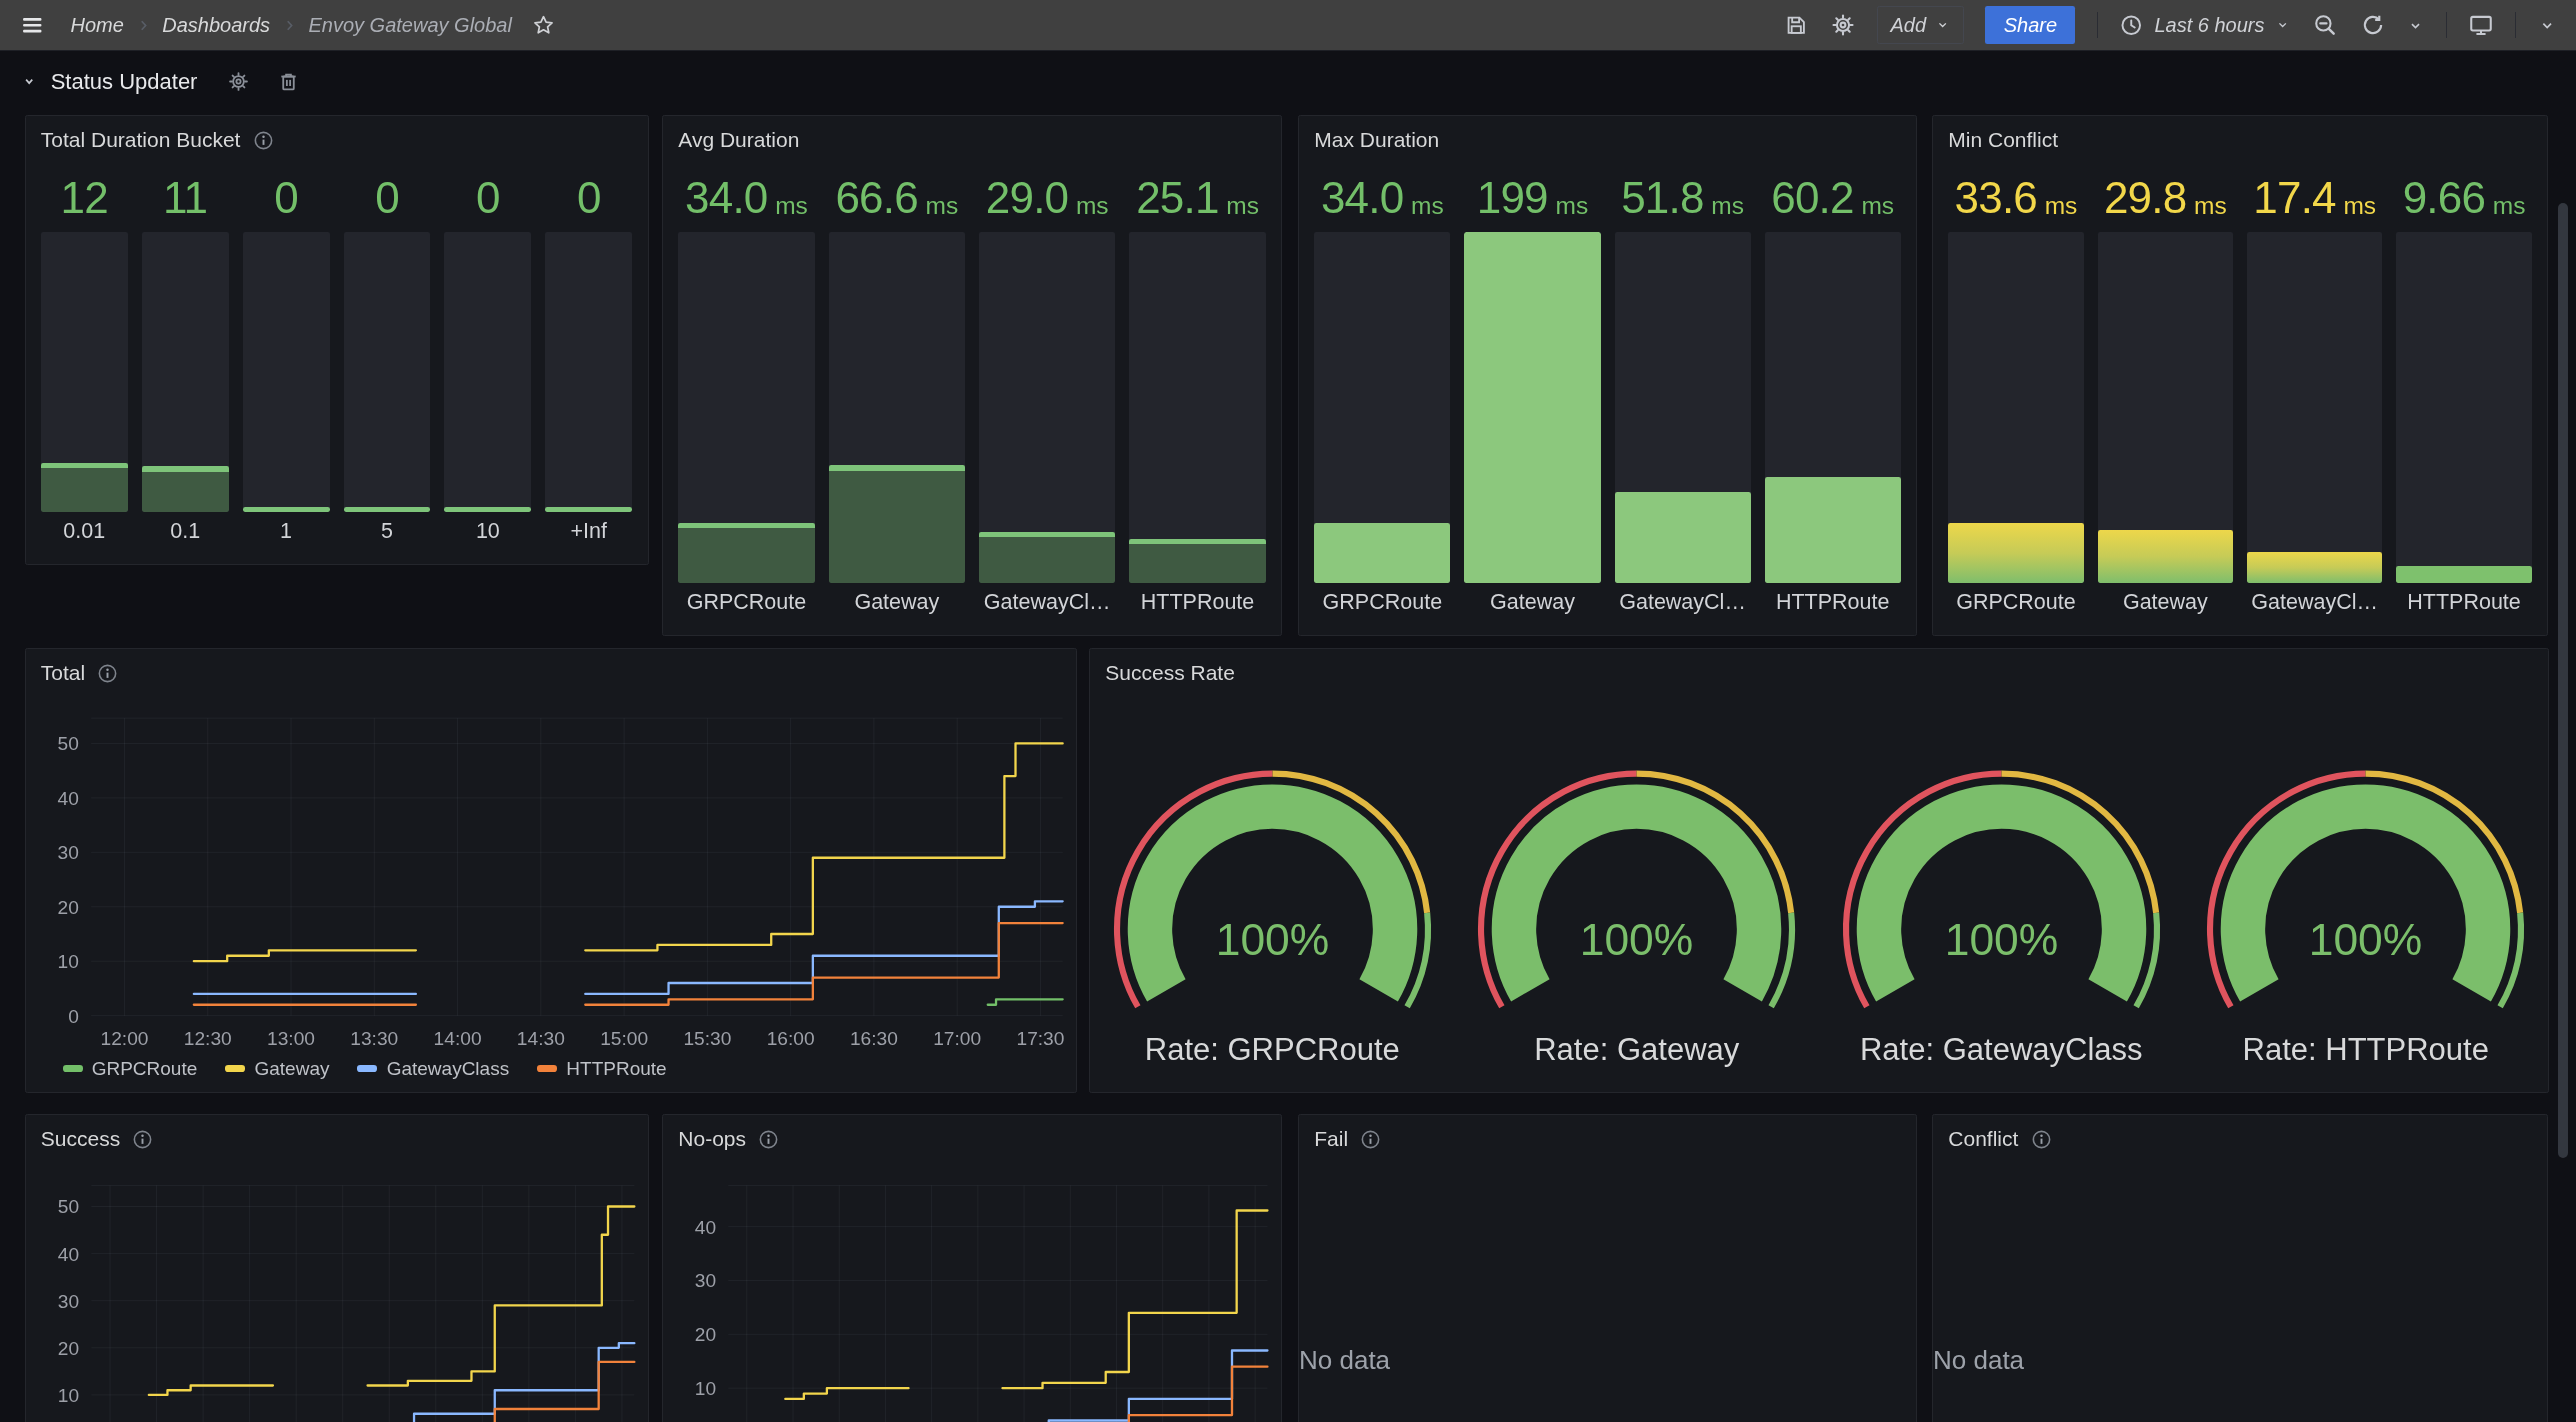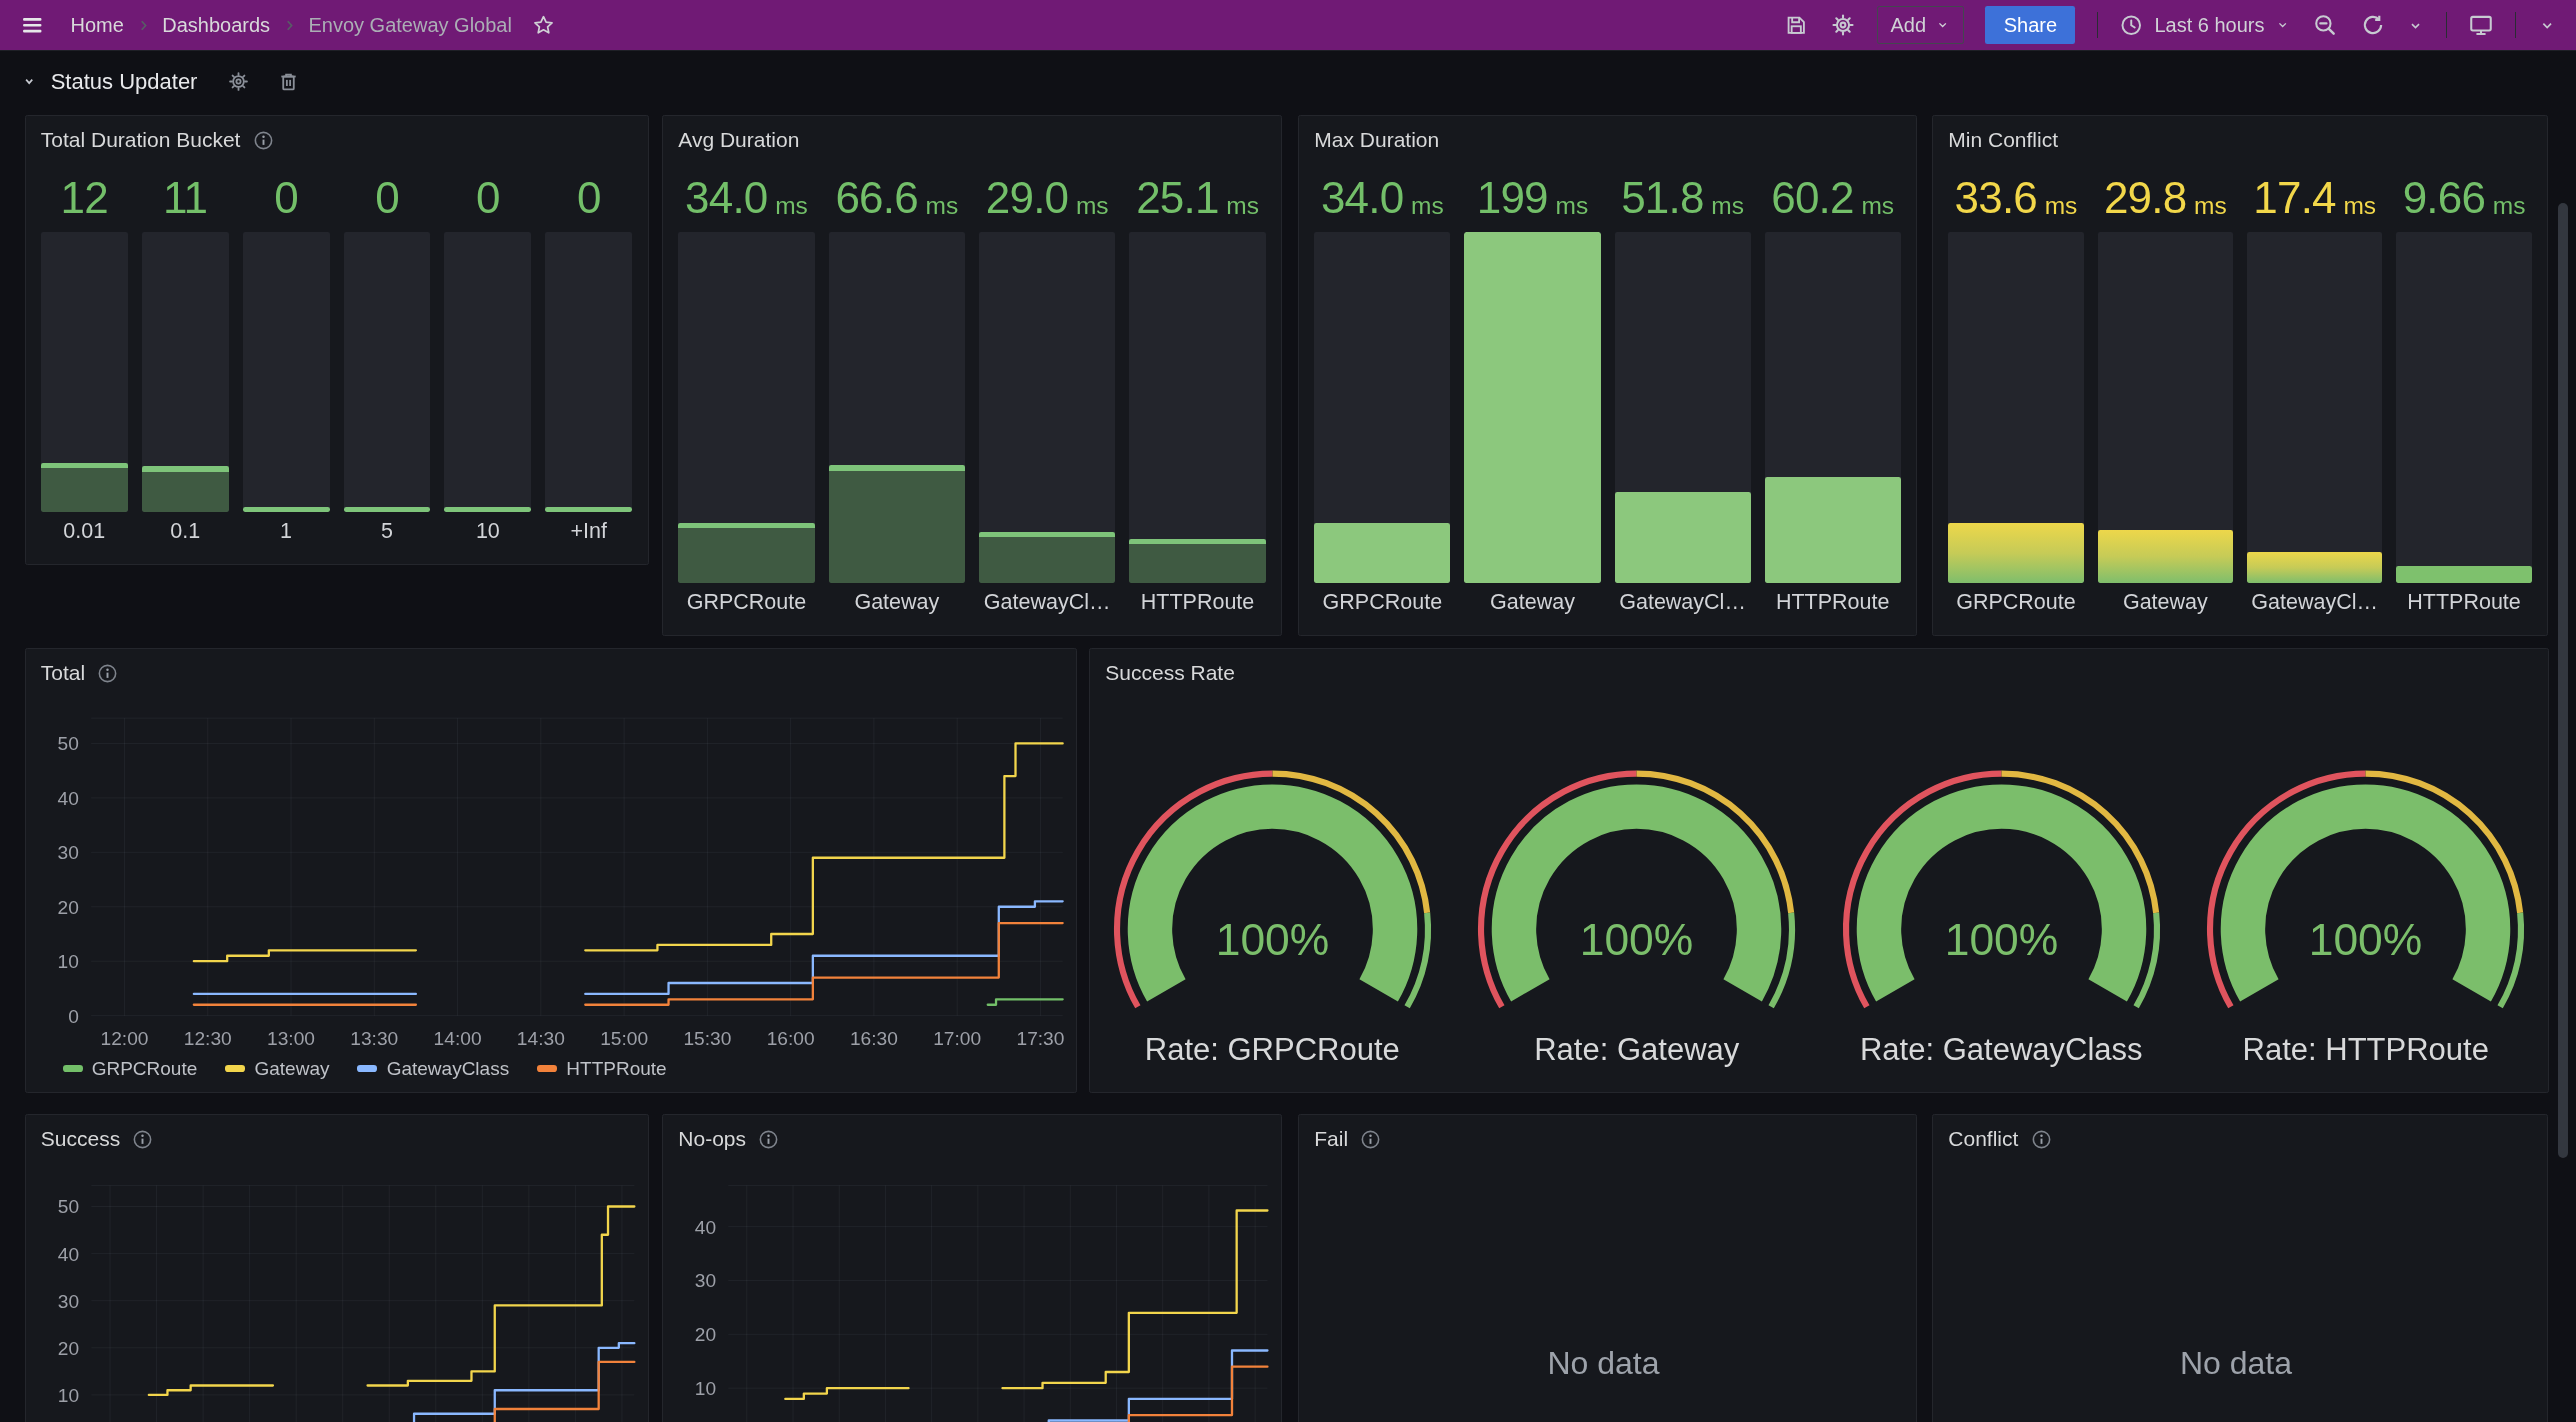--- a/index.html
+++ b/index.html
@@ -1,20 +1,20 @@
 <!DOCTYPE html>
 <html style="font-size:12.3px"><head>
 <meta charset="utf-8">
 <style>
   html,body{margin:0;padding:0;background:#0F1015;width:2576px;height:1423px;overflow:hidden;
     font-family:"Liberation Sans",sans-serif;color:#D8D9DA;position:relative;}
   .icon svg{display:block;}
   
   #topnav{position:absolute;top:0;left:0;width:2576px;height:51px;display:flex;align-items:center;
-    padding:0 20px;box-sizing:border-box;border-bottom:0.8px solid #1E2026;background:#701a75;z-index:5;}
+    padding:0 20px;box-sizing:border-box;border-bottom:0.8px solid #1E2026;background:#404040;z-index:5;font-style:italic;}
   .tbtn{display:flex;align-items:center;justify-content:center;cursor:pointer;color:#C7CAD1;}
   #breadcrumb{display:flex;align-items:center;margin-left:26px;font-size:20px;gap:10.7px;}
   .crumb{color:#D8D9DA;}
   .crumb.current{color:#ABAEB5;}
   .crumb-sep{color:#585D66;display:flex;}
   #nav-right{margin-left:auto;display:flex;align-items:center;gap:21.5px;}
   .vdiv{width:0.8px;height:26px;background:#2A2C33;}
   .btn-outline{display:flex;align-items:center;gap:9.2px;border:0.8px solid #44474F;border-radius:2.3px;
     padding:6.1px 12.3px;font-size:20px;color:#D0D2D6;cursor:pointer;}
   .btn-primary{background:#3D71D9;border-radius:2.3px;padding:7.7px 18.4px;font-size:20px;color:#FFFFFF;
@@ -65,21 +65,21 @@
   .chart line.grid{stroke:rgba(204,214,235,0.08);stroke-width:1;}
   .legend{position:absolute;left:37px;bottom:12.3px;display:flex;gap:28px;align-items:center;}
   .lg-item{display:flex;align-items:center;gap:9.2px;font-size:19px;color:#BFC2C8;cursor:pointer;}
   .lg-item .sw{width:20px;height:7px;border-radius:3.1px;display:inline-block;}
   
   .gcells{position:absolute;top:113px;left:0;right:0;display:flex;}
   .gcell{flex:1;display:flex;flex-direction:column;align-items:center;}
   .gval{font-size:58px;font-weight:500;fill:#7BBE6B;text-anchor:middle;}
   .glabel{margin-top:17px;font-size:31px;color:#D8D9DA;}
   
-  .nodata{position:absolute;top:230px;left:0;right:8px;text-align:center;font-size:32px;color:#9DA2AA;}
+  .nodata{position:absolute;top:230px;left:0;right:8px;font-size:26px;color:#9DA2AA;}
   
   #scrollbar{position:absolute;top:203px;right:7.7px;width:10px;height:955px;background:#3A3E46;
     border-radius:5.4px;opacity:.85;cursor:pointer;z-index:9;}
 </style>
 </head>
 <body>
 
 <div id="topnav">
   <span class="tbtn icon">
     <svg width="24.5" height="24.5" viewBox="0 0 24 24">

